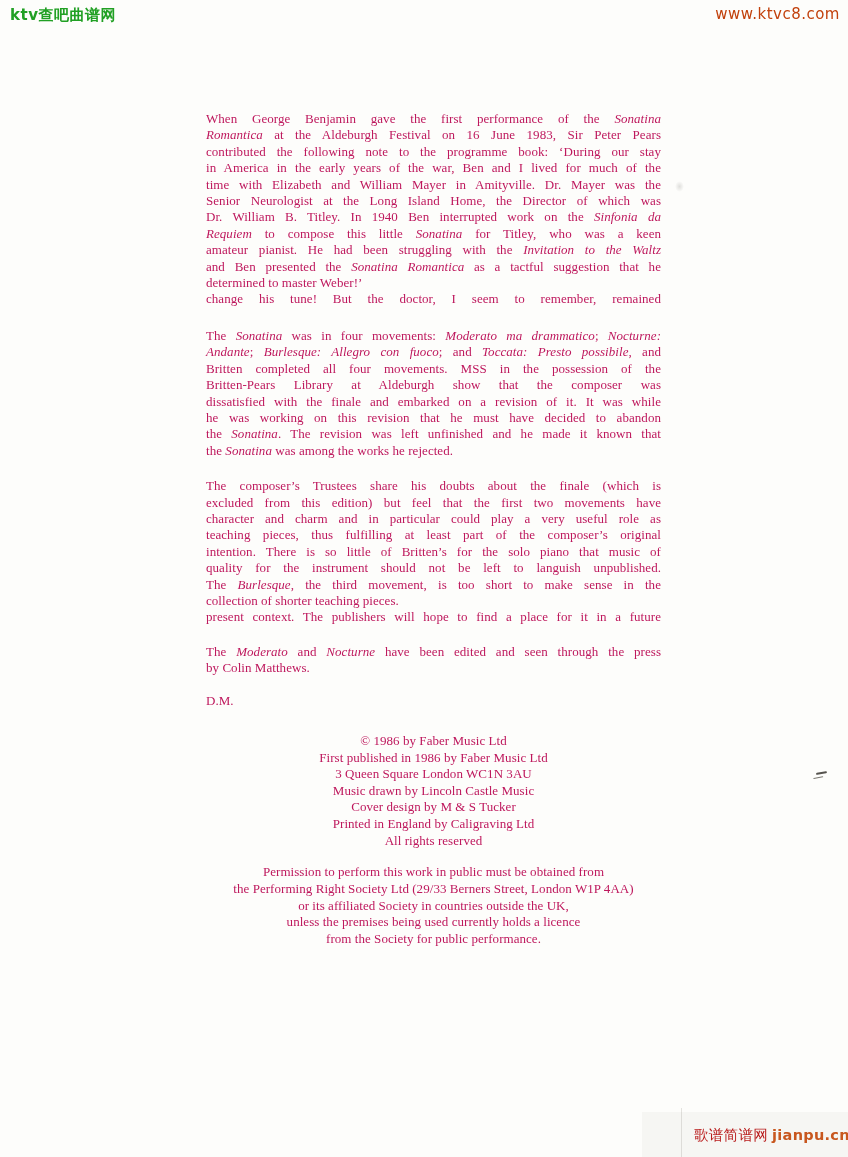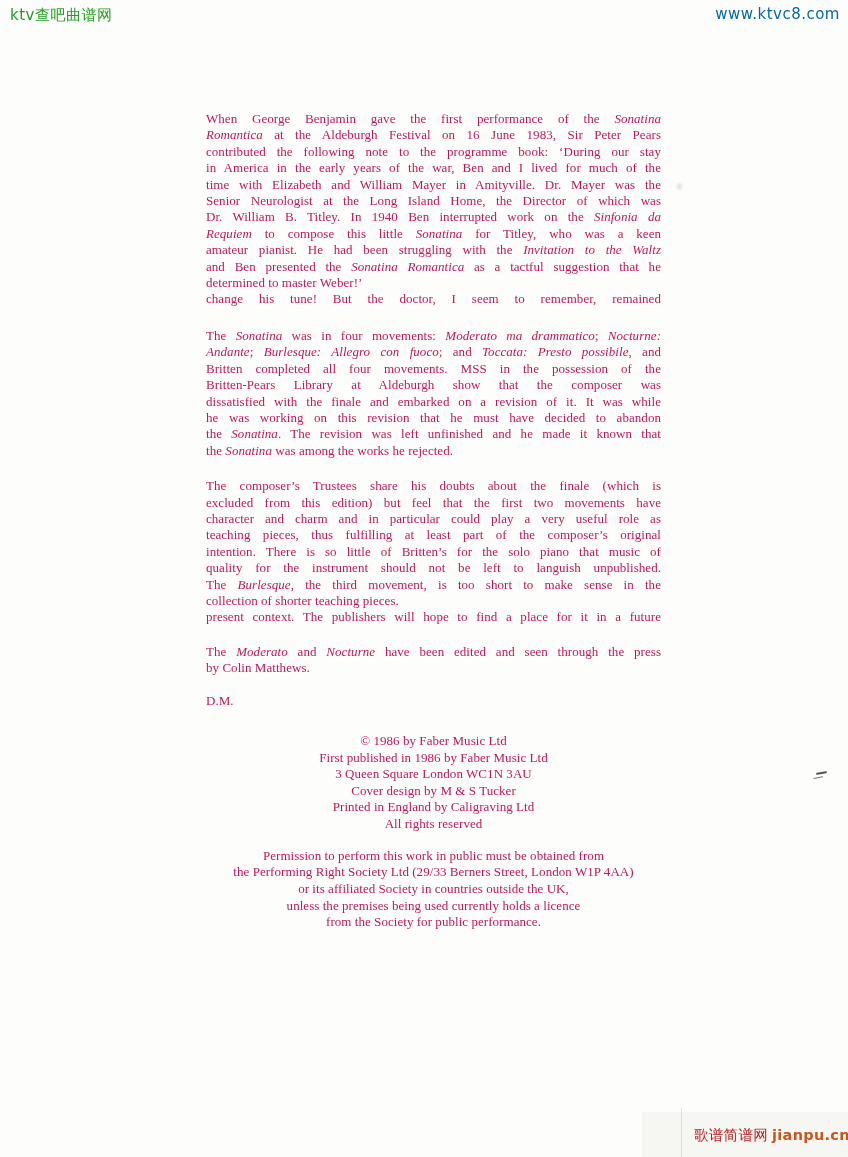--- a/index.html
+++ b/index.html
@@ -16,21 +16,21 @@
   }
   .page {
     position: absolute;
     inset: 0;
     background: #fdfdfb;
   }
   
   .wm {
     position: absolute;
     font-family: "DejaVu Sans", "Liberation Sans", sans-serif;
-    font-weight: normal;
+    font-weight: bold;
     letter-spacing: 0.5px;
   }
   .wm-tl { left: 10px; top: 6px;  font-size: 15px; }
   .wm-tr { right: 8px; top: 5px;  font-size: 15px; font-weight: normal; }
   
   .content {
     position: absolute;
     left: 206px;
     top: 111px;
     width: 455px;
@@ -112,21 +112,21 @@
     margin-left: 4px;
   }
 </style>
 </head>
 <body>
 
 <div class="page">
 
   <div class="wm wm-tl" style="color: rgb(33, 160, 36);">ktv查吧曲谱网</div>
 
-  <div class="wm wm-tr" style="color: #0369a1;">www.ktvc8.com</div>
+  <div class="wm wm-tr" style="color: #c2410c;">www.ktvc8.com</div>
 
   <div class="smudge"></div>
 
   <div class="content">
     <div class="para just p1">
         <div class="tline"><span>When George Benjamin gave the first performance of the </span><i>Sonatina</i></div>
         <div class="tline"><i>Romantica</i><span> at the Aldeburgh Festival on 16 June 1983, Sir Peter Pears</span></div>
         <div class="tline"><span>contributed the following note to the programme book: ‘During our stay</span></div>
         <div class="tline"><span>in America in the early years of the war, Ben and I lived for much of the</span></div>
         <div class="tline"><span>time with Elizabeth and William Mayer in Amityville. Dr. Mayer was the</span></div>
@@ -163,20 +163,21 @@
         <div class="tline"><span>The </span><i>Moderato</i><span> and </span><i>Nocturne</i><span> have been edited and seen through the press</span></div>
         <div class="tline tline-last"><span>by Colin Matthews.</span></div>
       </div>
 
     <div class="sig">D.M.</div>
 
     <div class="imprint centered">
         <div class="tline"><span>© 1986 by Faber Music Ltd</span></div>
         <div class="tline"><span>First published in 1986 by Faber Music Ltd</span></div>
         <div class="tline"><span>3 Queen Square London WC1N 3AU</span></div>
+        <div class="tline"><span>Music drawn by Lincoln Castle Music</span></div>
         <div class="tline"><span>Cover design by M &amp; S Tucker</span></div>
         <div class="tline"><span>Printed in England by Caligraving Ltd</span></div>
         <div class="tline tline-last"><span>All rights reserved</span></div>
       </div>
 
     <div class="permission centered">
         <div class="tline"><span>Permission to perform this work in public must be obtained from</span></div>
         <div class="tline"><span>the Performing Right Society Ltd (29/33 Berners Street, London W1P 4AA)</span></div>
         <div class="tline"><span>or its affiliated Society in countries outside the UK,</span></div>
         <div class="tline"><span>unless the premises being used currently holds a licence</span></div>

